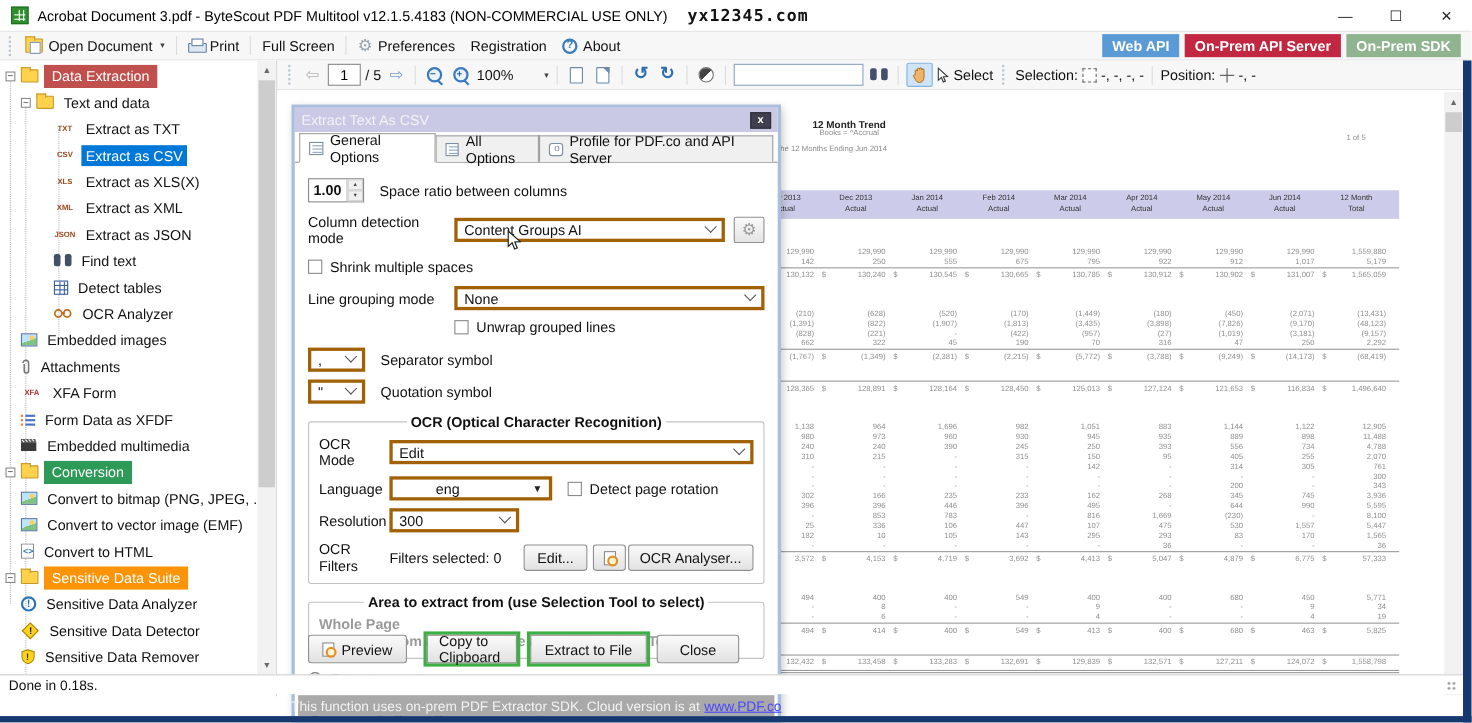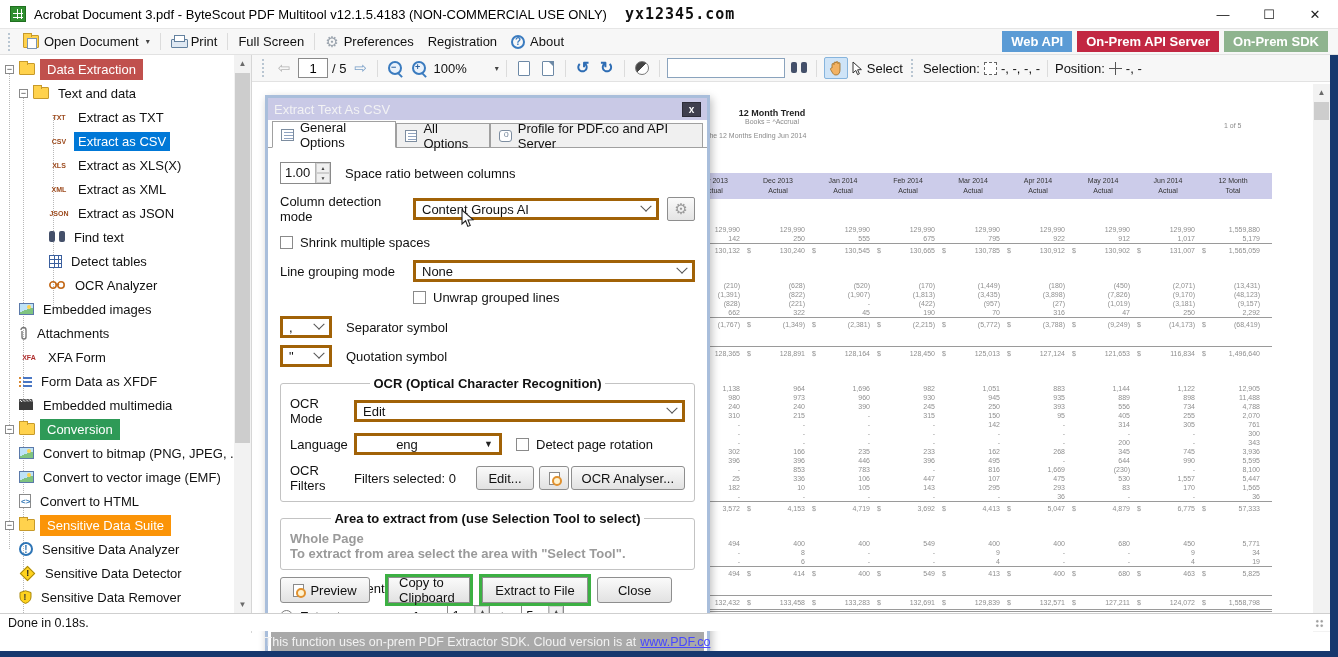--- a/index.html
+++ b/index.html
@@ -124,21 +124,21 @@
   .tab-strip { display:flex; align-items:flex-end; padding:4px 4px 0 4px; height:28px; border-bottom:1px solid #a0a0a0; background:#fdfdfd; }
   .tab { display:flex; align-items:center; gap:6px; border:1px solid #a0a0a0; border-bottom:none; background:#f0f0f0; padding:3px 8px; font-size:13px; height:24px; }
   .tab.active { background:#fff; height:27px; margin-bottom:-1px; border-bottom:1px solid #fff; }
   .tab-ico { width:14px; height:12px; border:1px solid #7d8da0; background:
      linear-gradient(#8fa3c0,#8fa3c0) 2px 2px/9px 1px no-repeat, linear-gradient(#8fa3c0,#8fa3c0) 2px 5px/9px 1px no-repeat,
      linear-gradient(#8fa3c0,#8fa3c0) 2px 8px/9px 1px no-repeat, #fff; }
   .tab-ico.round { border-radius:3px; background:#fff; position:relative; }
   .tab-ico.round:before { content:"o"; position:absolute; left:4px; top:-2px; font-size:9px; color:#7d8da0; }
   .dlg-body { position:relative; padding:8px 12px 0 12px; height:486px; font-size:13px; }
   .row { display:flex; align-items:center; }
-  .spin { display:flex; height:22px; border:1px solid #8a8a8a; background:#fff; }
+  .spin { display:flex; height:22px; border:1px solid #8a8a8a; background:#fff;font-weight:bold; }
   .spin .val { width:34px; padding:2px 4px; font-size:13px; }
   .spin .arrows { width:15px; border-left:1px solid #b5b5b5; display:flex; flex-direction:column; }
   .spin .arrows span { flex:1; font-size:5px; color:#444; display:flex; align-items:center; justify-content:center; background:#f0f0f0; border:1px solid #cfcfcf; }
   .select { height:22px; border:3px solid #a16207; background:#fff; display:flex; align-items:center; padding:0 6px; position:relative; }
   .select .chev { margin-left:auto; width:8px; height:8px; border-right:1.5px solid #555; border-bottom:1.5px solid #555; transform:rotate(45deg) translate(-2px,-2px); }
   .select .tri { margin-left:auto; font-size:9px; color:#222; }
   .cb { width:13px; height:13px; border:1px solid #8a8a8a; background:#fff; flex:none; }
   .radio { width:13px; height:13px; border:1px solid #7a7a7a; border-radius:50%; background:#fff; flex:none; position:relative; }
   .radio.on:before { content:""; position:absolute; left:3px; top:3px; width:5px; height:5px; border-radius:50%; background:#333; }
   .gearbtn { width:28px; height:24px; border:1px solid #8e8e8e; border-radius:2px; background:linear-gradient(#fafafa,#e4e4e4); display:flex; align-items:center; justify-content:center; color:#9a9a9a; font-size:15px; }
@@ -1650,20 +1650,27 @@
         </div>
         <div class="row" style="margin-top:7px">
           <span style="width:64px">Language</span>
           <span class="select" style="width:148px;justify-content:center">
             <span style="margin:0 auto">eng</span>
               <span class="tri">▼</span>
           </span>
           <span class="cb" style="margin-left:14px"></span>
           <span style="margin-left:7px">Detect page rotation</span>
         </div>
+        <div class="row" style="margin-top:7px">
+          <span style="width:64px">Resolution</span>
+          <span class="select" style="width:118px">
+            <span>300</span>
+              <span class="chev"></span>
+          </span>
+        </div>
         <div class="row" style="margin-top:8px">
           <span style="width:64px">OCR Filters</span>
           <span style="width:122px">Filters selected: 0</span>
           <span class="btn" style="width:58px;height:24px">Edit...</span>
           <span class="btn" style="width:30px;height:24px;margin-left:5px">
               <span class="i-preview"></span>
             </span>
           <span class="btn" style="margin-left:auto;height:24px">OCR Analyser...</span>
         </div>
       </fieldset>

